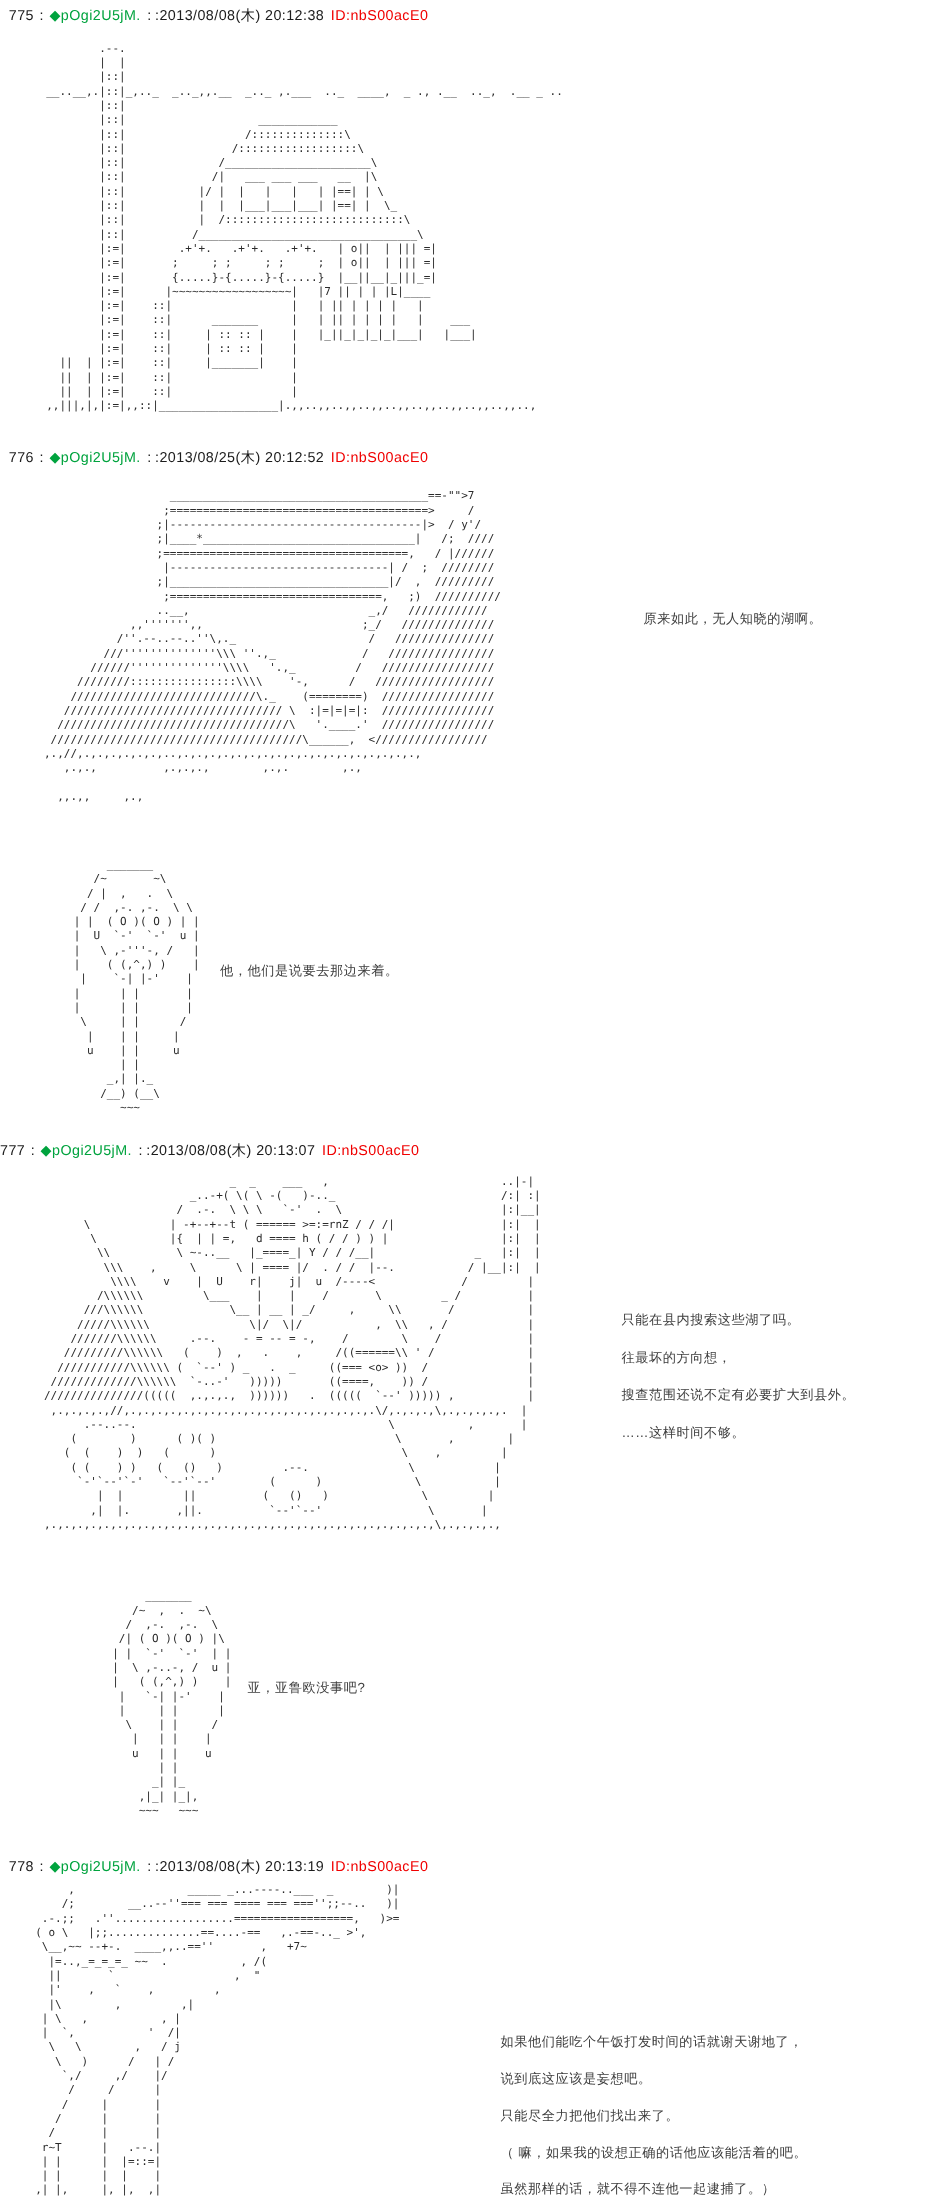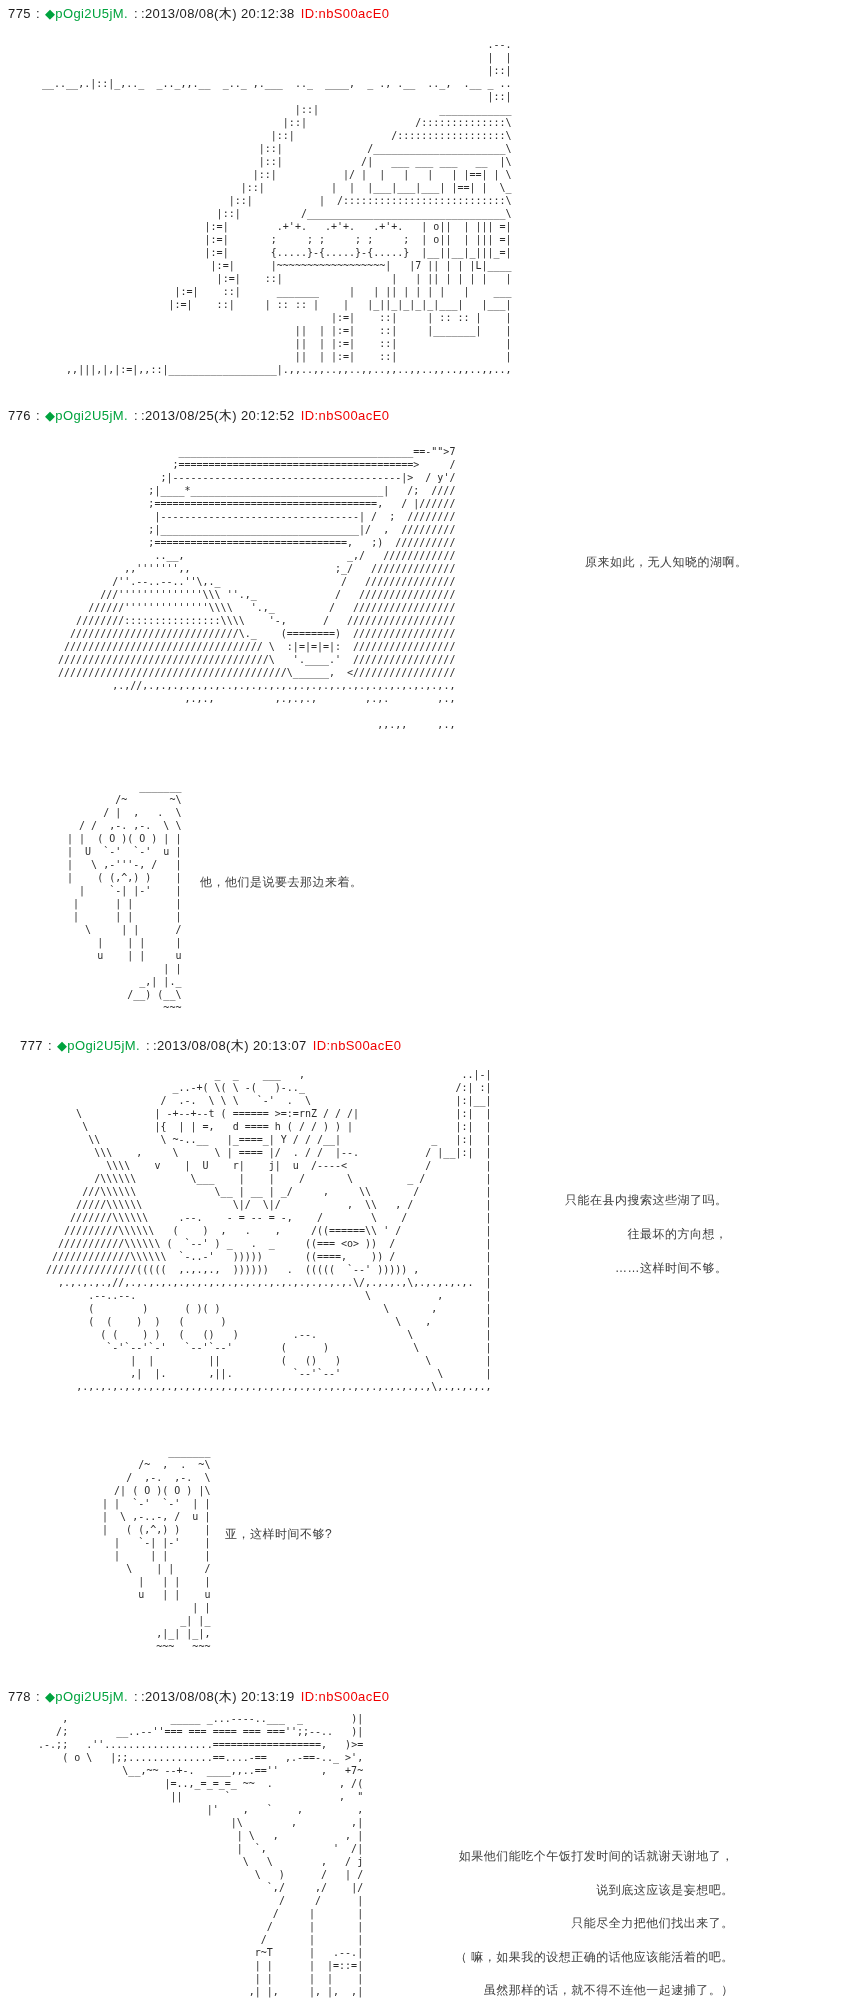--- a/index.html
+++ b/index.html
@@ -1,15 +1,15 @@
 <!DOCTYPE html>
 <html style="--page-bg: #ffffff; --header-text: #1c1c1c; --trip-green: #00a33e; --id-red: #f00000; --aa-color: #2a2a2a; --dialogue-color: #3d3d3d;"><head>
 <meta charset="utf-8">
 <style>
-  * { margin:0; padding:0; box-sizing:border-box;text-align:right; }
+  * { margin:0; padding:0; box-sizing:border-box; }
   html,body { background:#ffffff; }
   .page {
     position:relative; width:853px; height:2000px;
     background:var(--page-bg,#ffffff); overflow:hidden;
     font-family:"Liberation Sans","DejaVu Sans",sans-serif;
   }
   .post-header {
     position:absolute; font-size:13px; letter-spacing:0.4px;
     color:var(--header-text,#1c1c1c); white-space:nowrap;
   }
@@ -114,21 +114,21 @@
          | |
        _,| |._
       /__) (__\
          ~~~</pre>
     <div class="dialogue lh20" style="left:200px; top:872px;">
       <div>他，他们是说要去那边来着。</div>
     </div>
   </section>
 
   <section>
-    <div class="post-header" style="left:20px; top:1037px;">
+    <div class="post-header" style="left:0; top:1037px;">
       <span class="num">777</span><span class="sep">:</span><span class="trip">◆pOgi2U5jM.</span><span class="sep2">:</span><span class="date">:2013/08/08(木) 20:13:07</span><span class="pid">ID:nbS00acE0</span>
     </div>
     <pre class="aa" style="left:40px; top:1068px;">                            _  _    ___   ,                          ..|-|
                       _..-+( \( \ -(   )-.._                         /:| :|
                     /  .-.  \ \ \   `-'  .  \                        |:|__|
       \            | -+--+--t ( ====== &gt;=:=rnZ / / /|                |:|  |
        \           |{  | | =,   d ==== h ( / / ) ) |                 |:|  |
         \\          \ ~-..__   |_====_| Y / / /__|               _   |:|  |
          \\\    ,     \      \ | ==== |/  . / /  |--.           / |__|:|  |
           \\\\    v    |  U    r|    j|  u  /----&lt;             /         |
@@ -145,40 +145,41 @@
     (        )      ( )( )                           \       ,        |
    (  (    )  )   (      )                            \    ,         |
     ( (    ) )   (   ()   )         .--.               \            |
      `-'`--'`-'   `--'`--'        (      )              \           |
         |  |         ||          (   ()   )              \         |
        ,|  |.       ,||.          `--'`--'                \       |
 ,.,.,.,.,.,.,.,.,.,.,.,.,.,.,.,.,.,.,.,.,.,.,.,.,.,.,.,.,.,\,.,.,.,.,</pre>
     <div class="dialogue lh34" style="left:565px; top:1183px;">
       <div>只能在县内搜索这些湖了吗。</div>
       <div>往最坏的方向想，</div>
+      <div>搜查范围还说不定有必要扩大到县外。</div>
       <div>……这样时间不够。</div>
     </div>
     <pre class="aa" style="left:90px; top:1445px;">       _______
      /~  ,  .  ~\
     /  ,-.  ,-.  \
    /| ( O )( O ) |\
   | |  `-'  `-'  | |
   |  \ ,-..-, /  u |
   |   ( (,^,) )    |
    |   `-| |-'    |
    |     | |      |
     \    | |     /
      |   | |    |
      u   | |    u
          | |
         _| |_
       ,|_| |_|,
       ~~~   ~~~</pre>
     <div class="dialogue lh20" style="left:225px; top:1524px;">
-      <div>亚，这样时间不够?</div>
+      <div>亚，亚鲁欧没事吧?</div>
     </div>
   </section>
 
   <section>
     <div class="post-header" style="left:8px; top:1688px;">
       <span class="num">778</span><span class="sep">:</span><span class="trip">◆pOgi2U5jM.</span><span class="sep2">:</span><span class="date">:2013/08/08(木) 20:13:19</span><span class="pid">ID:nbS00acE0</span>
     </div>
     <pre class="aa" style="left:20px; top:1712px;">       ,                 _____ _...----..___  _        )|
       /;        __..--''=== === ==== === ==='';;--..   )|
    .-.;;   .''..................==================,   )&gt;=

